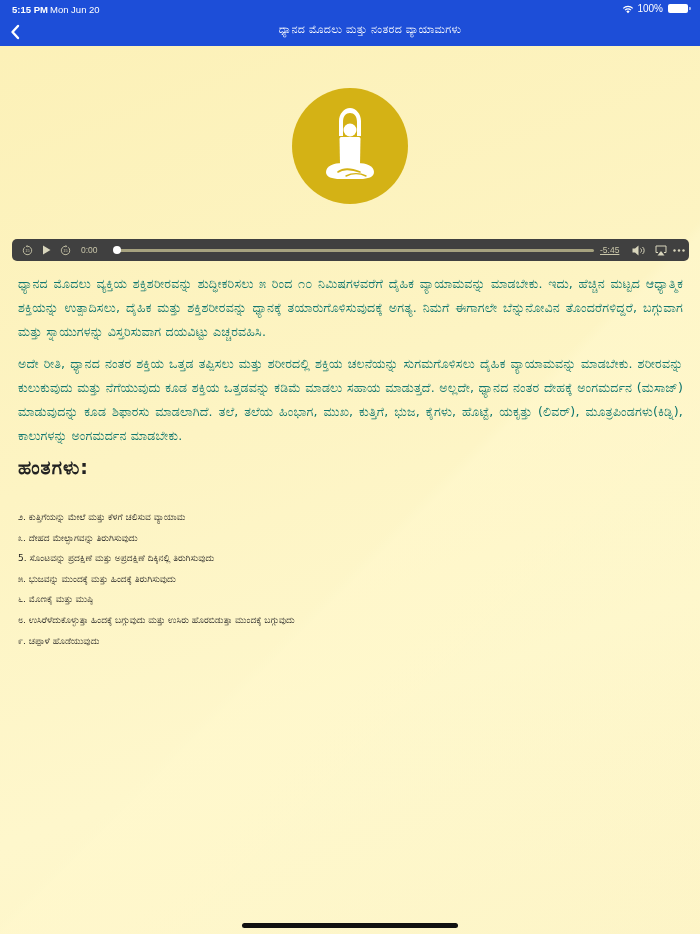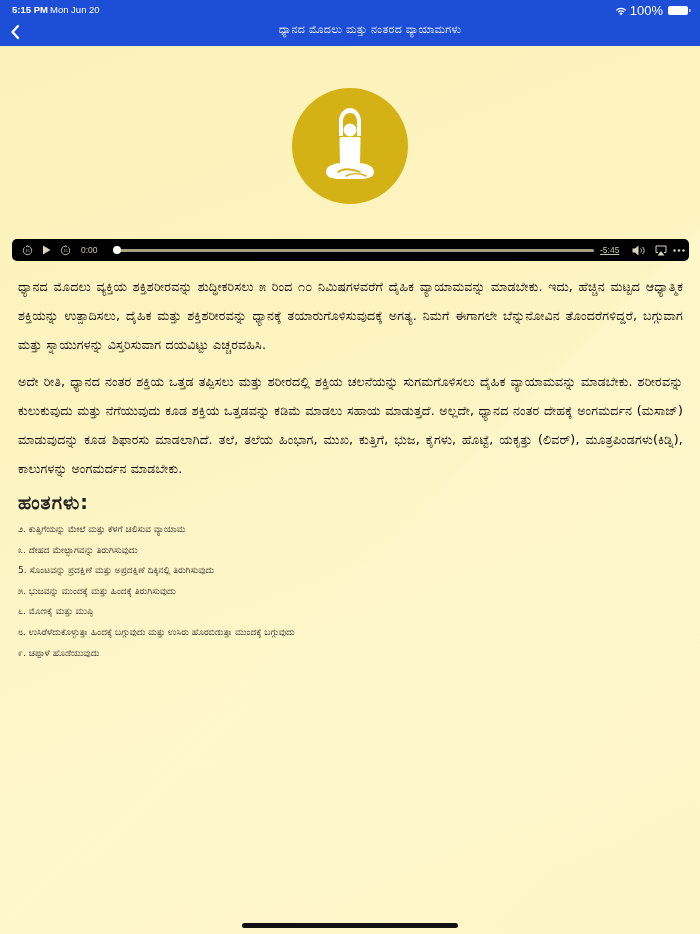--- a/index.html
+++ b/index.html
@@ -31,52 +31,52 @@
     .status-time { position: absolute; left: 12px; top: 4px; }
     .status-date { position: absolute; left: 50px; top: 4px; font-weight: normal; }
     .status-right { position: absolute; right: 12px; top: 3px; display: flex; align-items: center; gap: 3px; }
     .wifi-icon { width: 12px; height: 10px; }
     .battery-icon {
       width: 20px; height: 9px; border-radius: 2px; background: #fff; position: relative; margin-left: 2px;
     }
     .battery-icon::after {
       content: ""; position: absolute; right: -3px; top: 3px; width: 2px; height: 3px; background: rgba(255,255,255,0.6); border-radius: 0 1px 1px 0;
     }
-    .status-battery-text { font-weight: normal; font-size: 13px; }
+    .status-battery-text { font-weight: normal; font-size: 10px; }
     .nav-bar { position: absolute; left: 0; top: 18px; width: 700px; height: 28px; }
     .back-button {
       position: absolute; left: 4px; top: 2px; width: 22px; height: 24px; cursor: pointer;
       display: flex; align-items: center; justify-content: center;
     }
     .nav-title {
       position: absolute; left: 0; right: 0; top: 5px; text-align: center;
       font-size: 11px; color: #fff; letter-spacing: 0.3px; padding-left: 40px;
     }
     .content { position: absolute; left: 0; top: 46px; width: 700px; z-index: 1; }
     .hero-circle {
       position: absolute; left: 292px; top: 42px; width: 116px; height: 116px; border-radius: 50%;
       background: #d4b215;
       display: flex; align-items: center; justify-content: center;
     }
     .audio-player {
       position: absolute; left: 12px; top: 193px; width: 677px; height: 22px;
-      background: #000000; border-radius: 5px;
+      background: #404040; border-radius: 5px;
       color: #c9c6aa; font-family: "Liberation Sans", sans-serif; font-size: 8.5px;
     }
     .ap-item { position: absolute; top: 0; height: 22px; display: flex; align-items: center; justify-content: center; cursor: pointer; }
     .ap-time { position: absolute; top: 6px; }
     .ap-track { position: absolute; left: 104px; top: 10px; width: 478px; height: 3px; background: #a6a27f; border-radius: 2px; cursor: pointer; }
     .ap-thumb { position: absolute; left: 101px; top: 7px; width: 8px; height: 8px; border-radius: 50%; background: #fff; cursor: pointer; }
     .article { position: absolute; left: 18px; top: 226px; width: 665px; }
     .para {
-      font-size: 12.6px; line-height: 29px; text-align: justify; color: #000000;
+      font-size: 12.6px; line-height: 24px; text-align: justify; color: #0f766e;
       margin-bottom: 8px; letter-spacing: 0.15px;
     }
     .steps-heading {
-      font-size: 19px; font-weight: bold; color: #222; margin-top: 5px; margin-bottom: 5px; letter-spacing: 1px;
+      font-size: 19px; font-weight: bold; color: #222; margin-top: 5px; margin-bottom: 28px; letter-spacing: 1px;
     }
     .steps-list { list-style: none; }
     .step-item { font-size: 9px; line-height: 20.6px; color: #222; }
     .home-indicator {
       position: absolute; left: 242px; top: 923px; width: 216px; height: 5px; background: #111; border-radius: 3px; z-index: 3;
     }
   </style>
 </head>
 <body>
 

